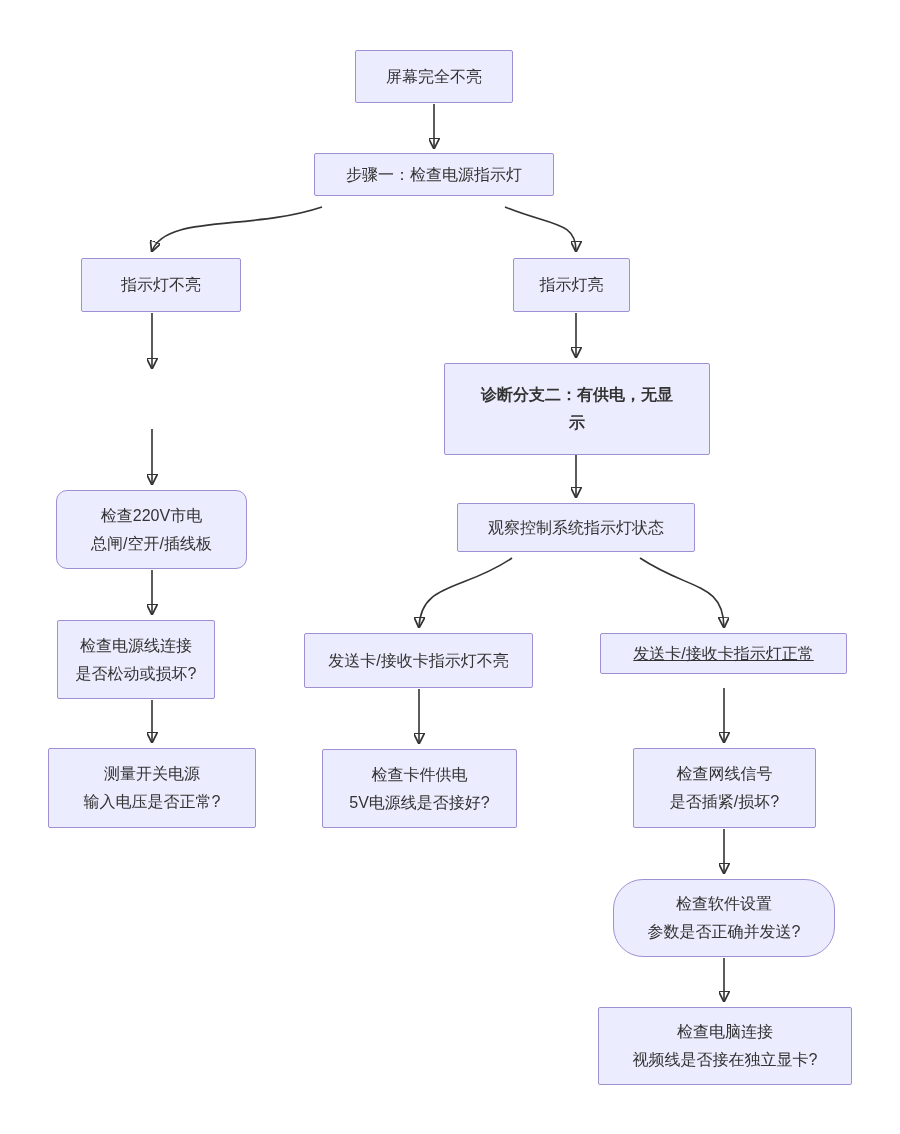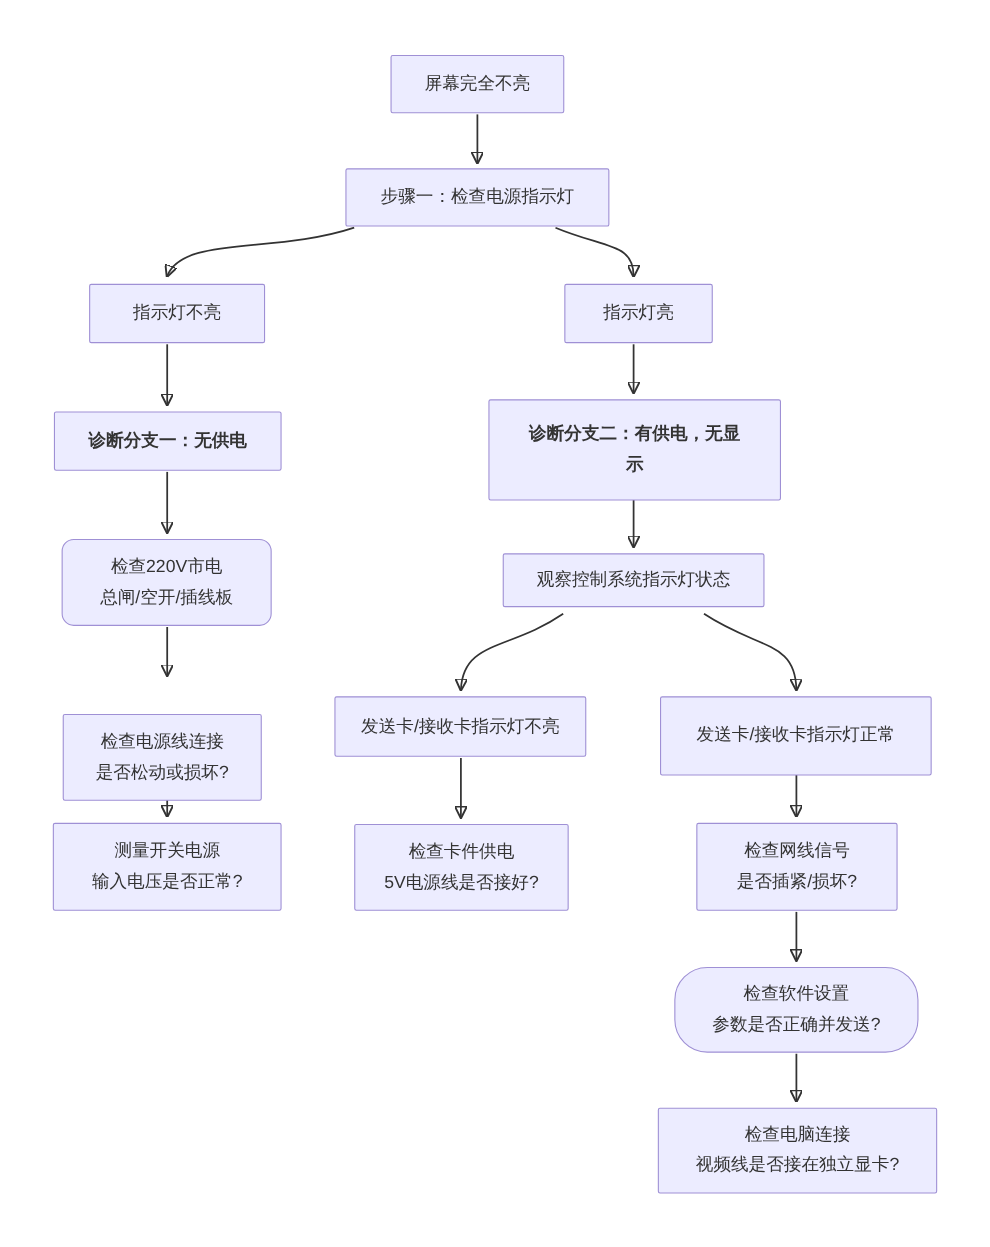--- a/index.html
+++ b/index.html
@@ -64,45 +64,44 @@
     <path d="M512,558 C464,591 421,582 419,627" marker-end="url(#arrow)"></path>
     <path d="M640,558 C690,591 723,582 724,627" marker-end="url(#arrow)"></path>
     <path d="M419,689 L419,743" marker-end="url(#arrow)"></path>
     <path d="M724,688 L724,742" marker-end="url(#arrow)"></path>
     <path d="M724,829 L724,873" marker-end="url(#arrow)"></path>
     <path d="M724,958 L724,1001" marker-end="url(#arrow)"></path>
   </svg>
 
   <div class="node" style="left:355px; top:50px; width:158px; height:53px;">屏幕完全不亮</div>
 
-  <div class="node" style="left:314px; top:153px; width:240px; height:53px;">步骤一：检查电源指示灯</div>
+  <div class="node" style="left:314px; top:153px; width:240px; height:43px;">步骤一：检查电源指示灯</div>
 
   <div class="node" style="left:81px; top:258px; width:160px; height:54px;">指示灯不亮</div>
 
-  <div class="node" style="left:513px; top:258px; width:135px; height:54px;">指示灯亮</div>
+  <div class="node" style="left:513px; top:258px; width:117px; height:54px;">指示灯亮</div>
 
-  <div class="node bold" style="left:49px; top:374px; width:207px; height:54px;">诊断分支一：无供电</div>
 
   <div class="node bold" style="left:444px; top:363px; width:266px; height:92px;">诊断分支二：有供电，无显
 示</div>
 
   <div class="node" style="left:56px; top:490px; width:191px; height:79px;border-radius:11px;">检查220V市电
 总闸/空开/插线板</div>
 
-  <div class="node" style="left:57px; top:620px; width:181px; height:79px;margin-top:29px;">检查电源线连接
+  <div class="node" style="left:57px; top:620px; width:158px; height:79px;">检查电源线连接
 是否松动或损坏?</div>
 
   <div class="node" style="left:48px; top:748px; width:208px; height:80px;">测量开关电源
 输入电压是否正常?</div>
 
   <div class="node" style="left:457px; top:503px; width:238px; height:49px;">观察控制系统指示灯状态</div>
 
   <div class="node" style="left:304px; top:633px; width:229px; height:55px;text-align:center;">发送卡/接收卡指示灯不亮</div>
 
-  <div class="node" style="left:600px; top:633px; width:247px; height:72px;">发送卡/接收卡指示灯正常</div>
+  <div class="node" style="left:600px; top:633px; width:247px; height:41px;text-decoration:underline;">发送卡/接收卡指示灯正常</div>
 
   <div class="node" style="left:322px; top:749px; width:195px; height:79px;">检查卡件供电
 5V电源线是否接好?</div>
 
   <div class="node" style="left:633px; top:748px; width:183px; height:80px;">检查网线信号
 是否插紧/损坏?</div>
 
   <div class="node" style="left:613px; top:879px; width:222px; height:78px;border-radius:30px;">检查软件设置
 参数是否正确并发送?</div>
 

